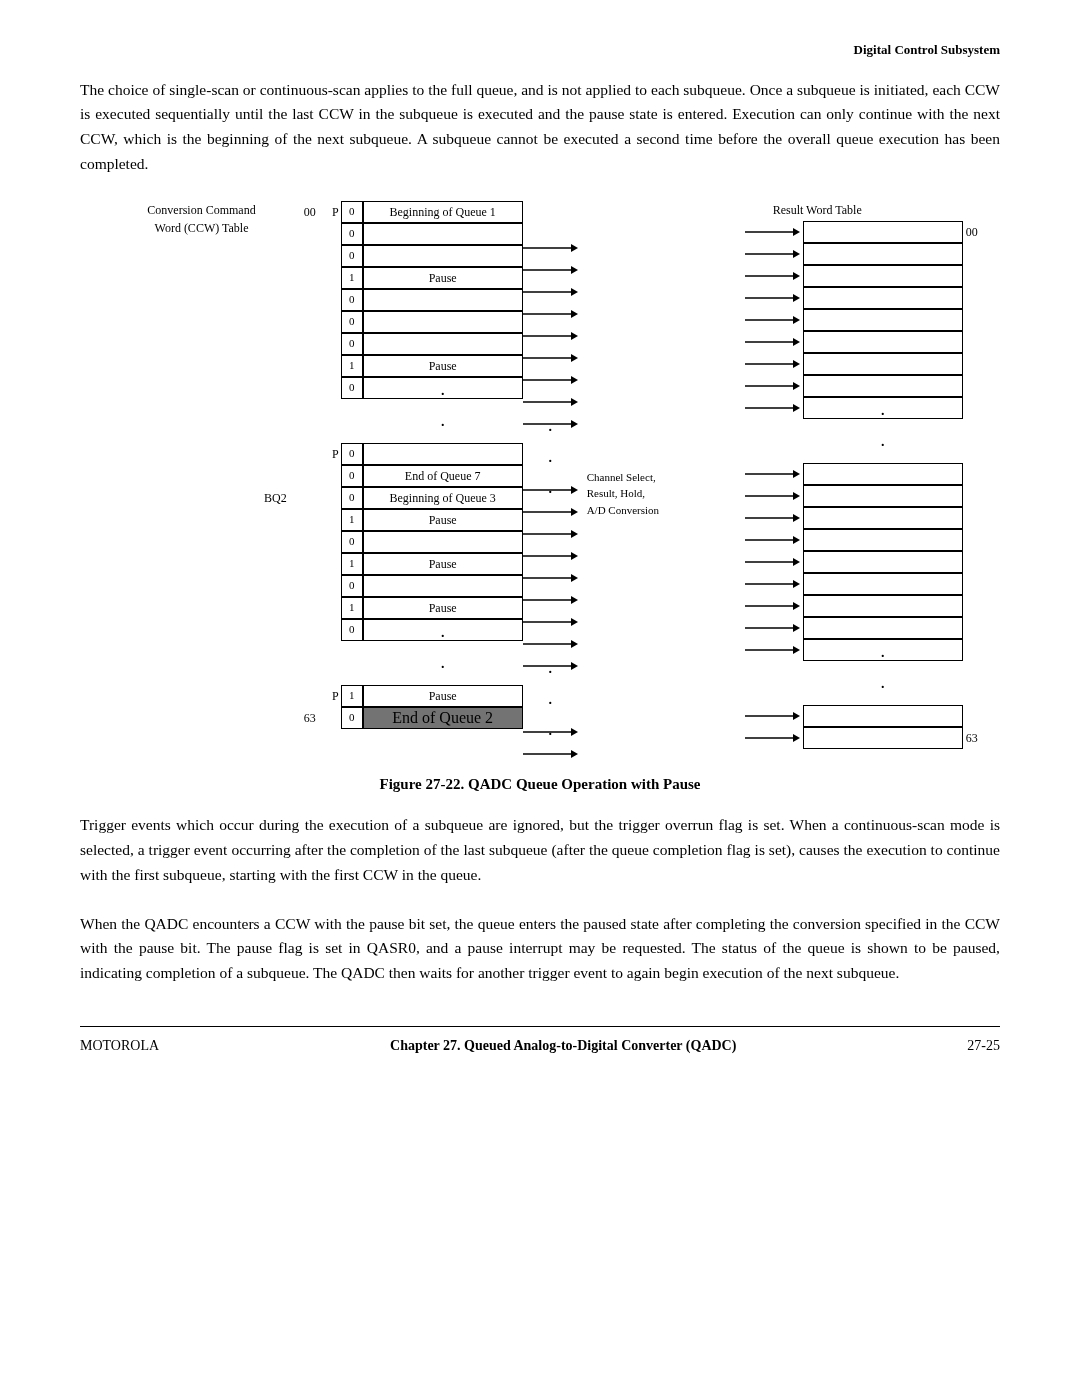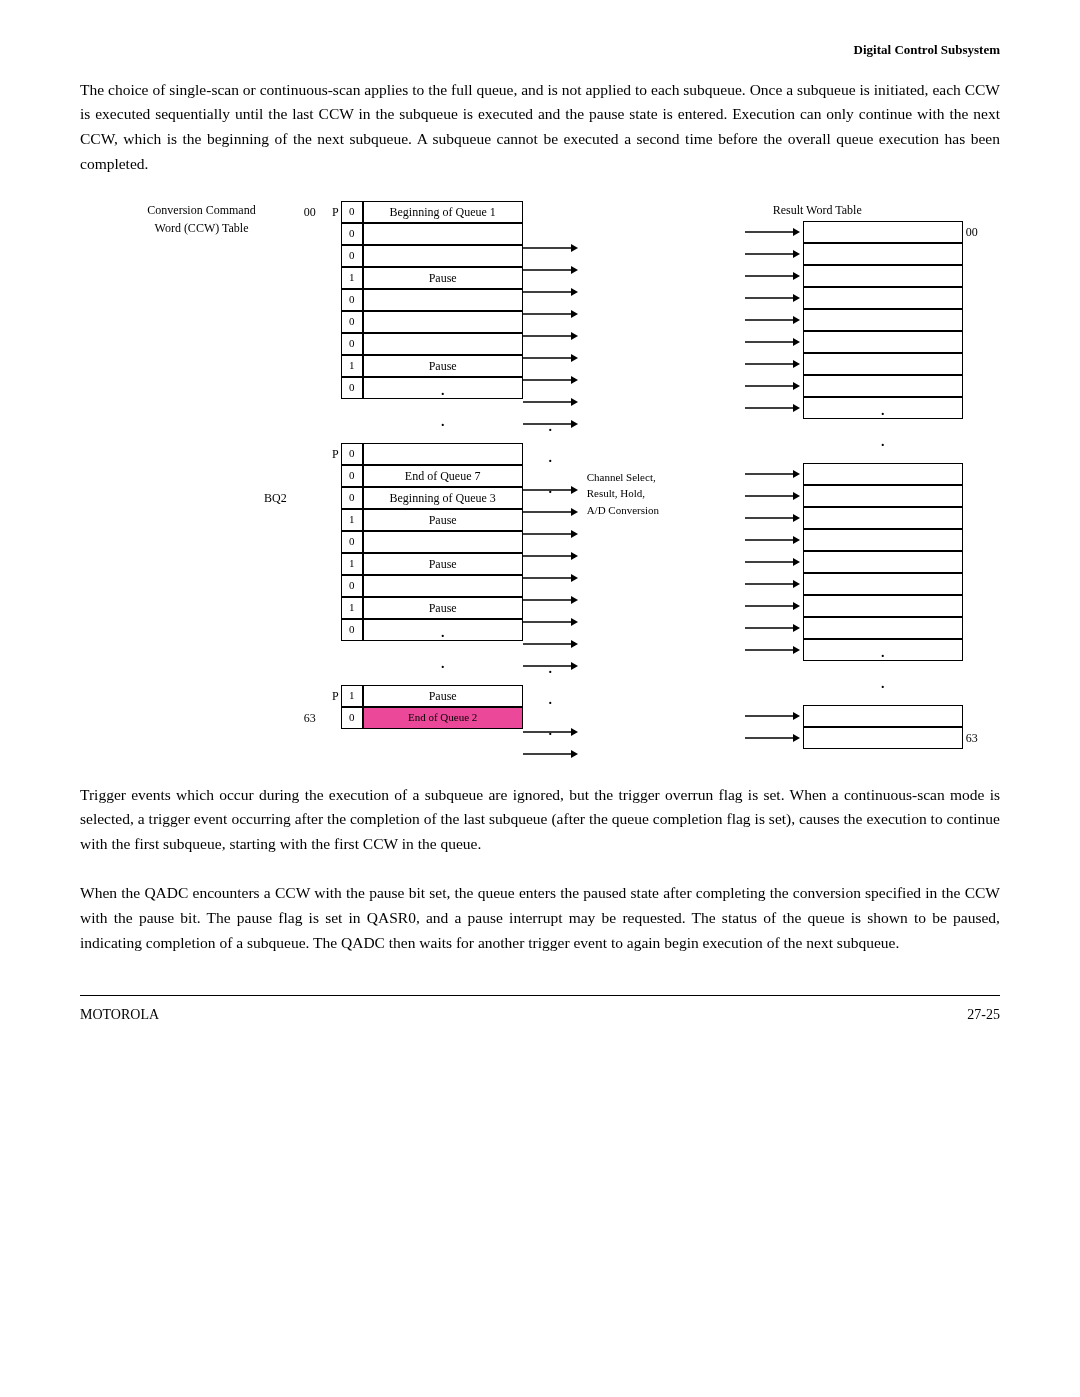--- a/index.html
+++ b/index.html
@@ -233,21 +233,21 @@
             <div style="width: 160px; height: 22px; border: 1px solid rgb(0, 0, 0); display: flex; align-items: center; justify-content: center; font-size: 12px; background: rgb(255, 255, 255);">Pause</div>
             <div style="width: 160px; height: 22px; border: 1px solid rgb(0, 0, 0); display: flex; align-items: center; justify-content: center; font-size: 12px; background: rgb(255, 255, 255);"></div>
             <div style="width: 160px; height: 22px; border: 1px solid rgb(0, 0, 0); display: flex; align-items: center; justify-content: center; font-size: 12px; background: rgb(255, 255, 255);">Pause</div>
             <div style="width: 160px; height: 22px; border: 1px solid rgb(0, 0, 0); display: flex; align-items: center; justify-content: center; font-size: 12px; background: rgb(255, 255, 255);"></div>
             <div style="height: 44px; display: flex; align-items: center; justify-content: center; font-size: 18px; width: 160px; flex-direction: column; gap: 4px;">
               <span>.</span>
               <span>.</span>
               <span>.</span>
             </div>
             <div style="width: 160px; height: 22px; border: 1px solid rgb(0, 0, 0); display: flex; align-items: center; justify-content: center; font-size: 12px; background: rgb(255, 255, 255);">Pause</div>
-            <div style="width: 160px; height: 22px; border: 1px solid rgb(0, 0, 0); display: flex; align-items: center; justify-content: center; font-size: 11px; background: #ec4899;">End of Queue 2</div>
+            <div style="width: 160px; height: 22px; border: 1px solid rgb(0, 0, 0); display: flex; align-items: center; justify-content: center; font-size: 16px; background: #737373;">End of Queue 2</div>
           </div>
         </div>
     </div>
 
     <div style="display: flex; flex-direction: column; align-items: center; margin-top: 36px; position: relative; height: 528px; width: 220px;" id="middle-section">
     <div style="display: flex; flex-direction: column; width: 100%;">
           <div style="height: 22px; display: flex; align-items: center; position: relative;">
             <svg width="55" height="14" viewBox="0 0 55 14" style="display:block;">
               <line x1="0" y1="7" x2="48" y2="7" stroke="#000" stroke-width="1.5"></line>
               <polygon points="48,3 55,7 48,11" fill="#000"></polygon>
@@ -603,21 +603,23 @@
                 <line x1="0" y1="7" x2="48" y2="7" stroke="#000" stroke-width="1.5"></line>
                 <polygon points="48,3 55,7 48,11" fill="#000"></polygon>
               </svg>
             </div>
             <div style="width: 160px; height: 22px; border: 1px solid rgb(0, 0, 0); background: rgb(255, 255, 255);"></div>
             <div style="width: 30px; height: 22px; display: flex; align-items: center; padding-left: 3px; font-size: 12px;">63</div>
           </div>
         </div>
     </div>
   </div>
+  <div class="figure-caption">Figure 27-22. QADC Queue Operation with Pause</div>
 </div>
 
 <div class="body-text" style="margin-top:18px;">Trigger events which occur during the execution of a subqueue are ignored, but the trigger overrun flag is set. When a continuous-scan mode is selected, a trigger event occurring after the completion of the last subqueue (after the queue completion flag is set), causes the execution to continue with the first subqueue, starting with the first CCW in the queue.</div>
 <div class="body-text">When the QADC encounters a CCW with the pause bit set, the queue enters the paused state after completing the conversion specified in the CCW with the pause bit. The pause flag is set in QASR0, and a pause interrupt may be requested. The status of the queue is shown to be paused, indicating completion of a subqueue. The QADC then waits for another trigger event to again begin execution of the next subqueue.</div>
 
 <div class="footer">
   <div>MOTOROLA</div>
+  <div class="footer-center">Chapter 27.  Queued Analog-to-Digital Converter (QADC)</div>
   <div>27-25</div>
 </div>
 
 </body></html>

